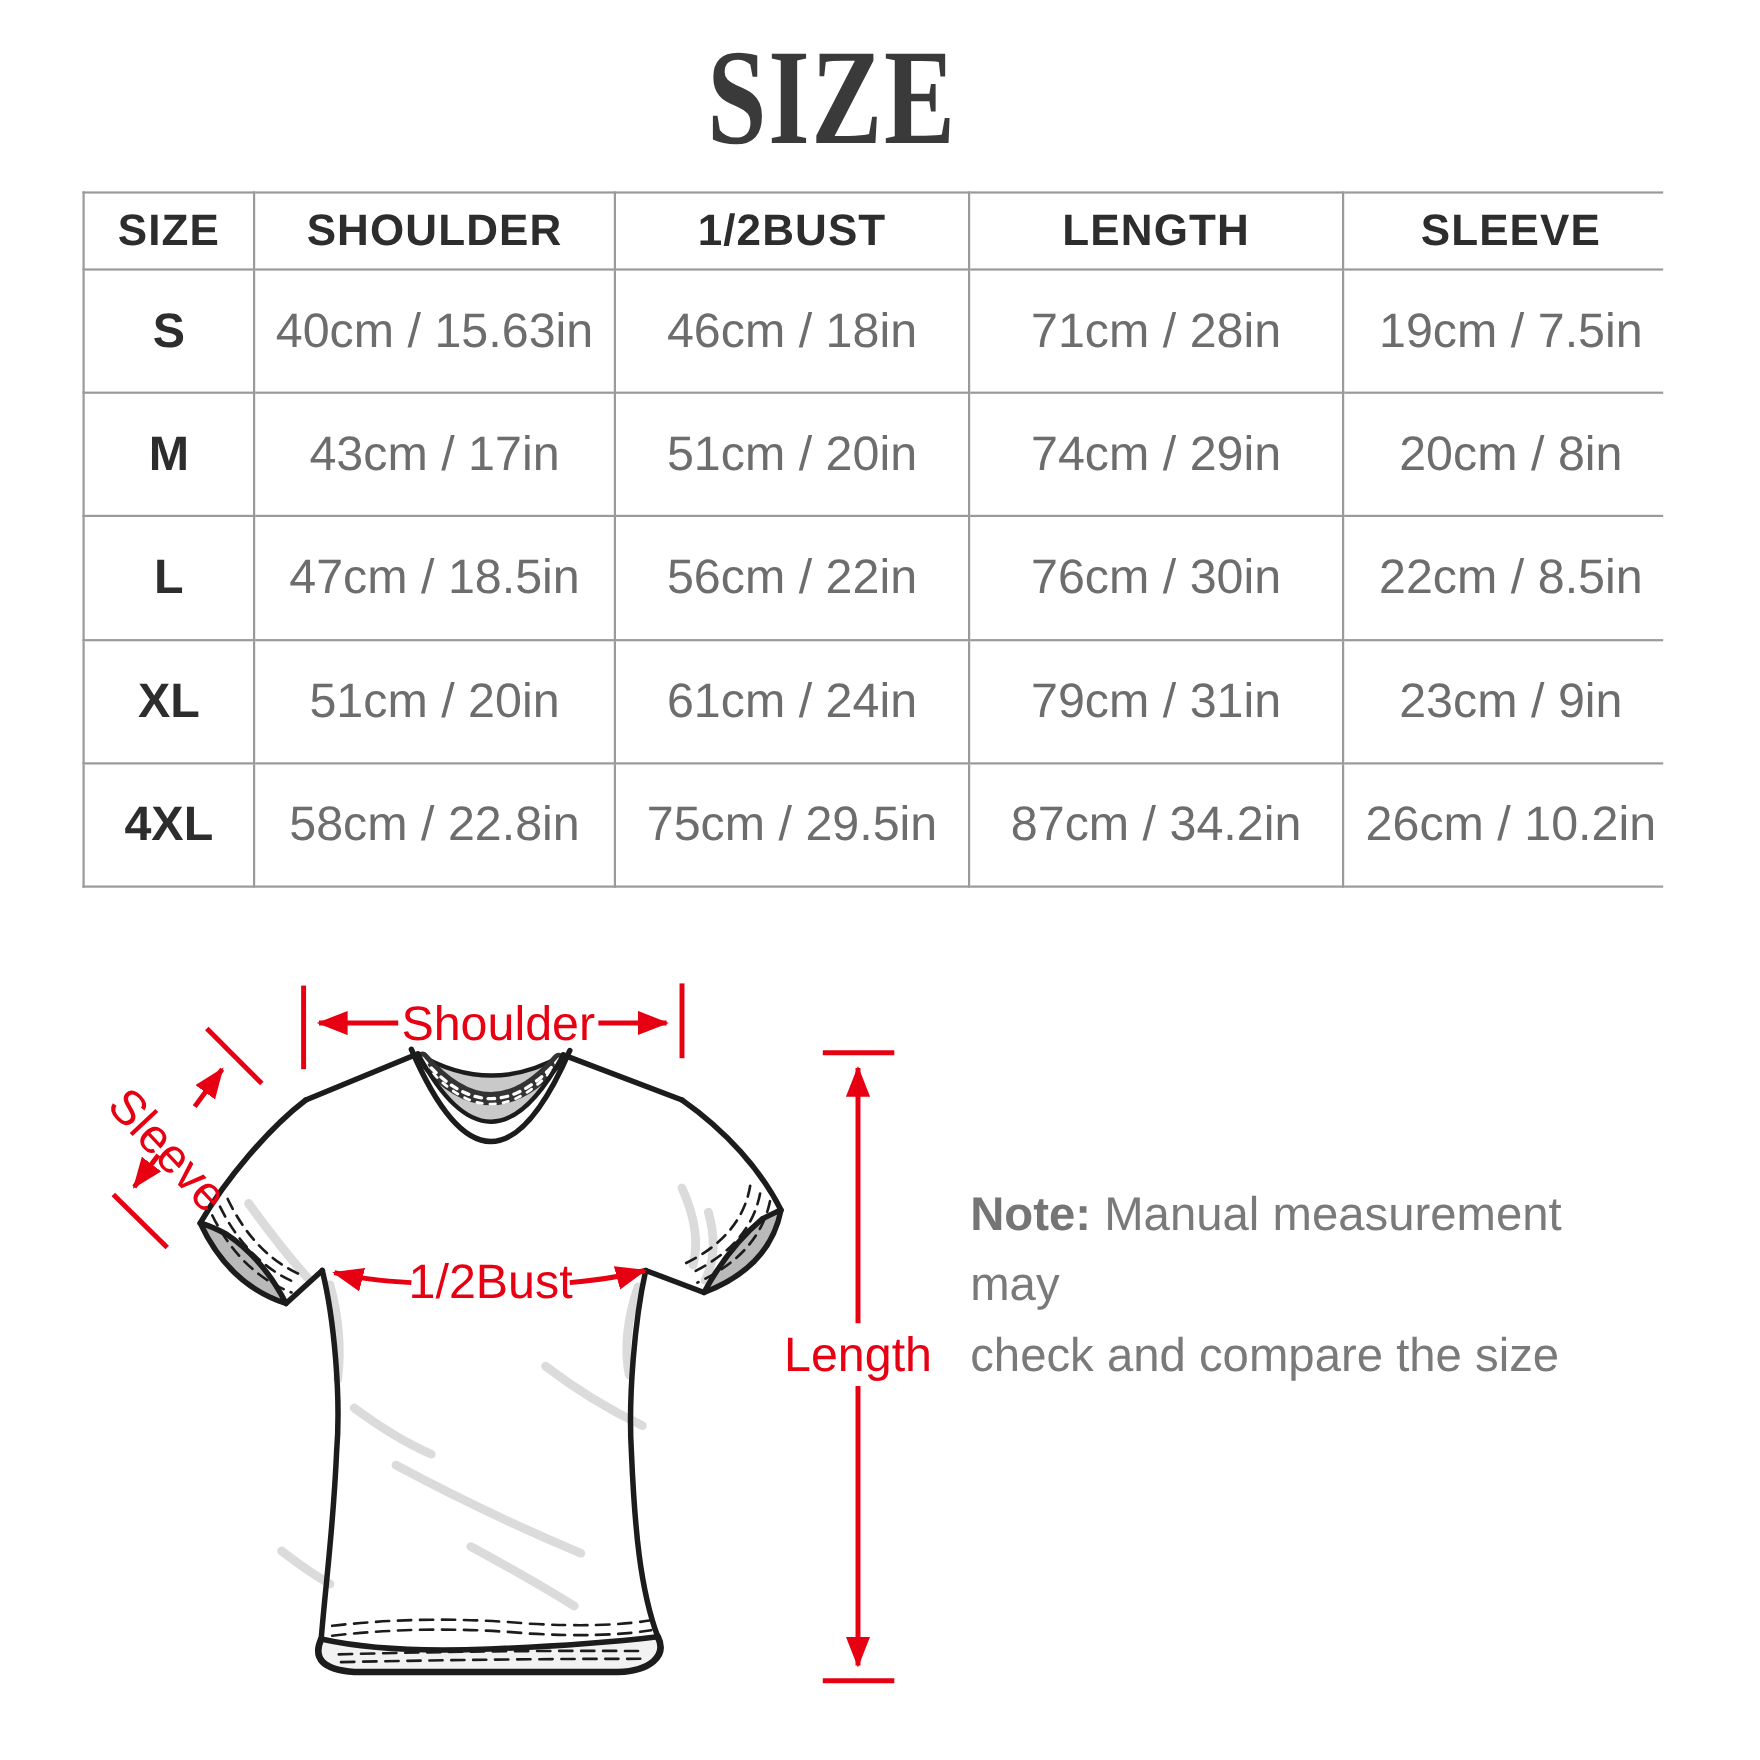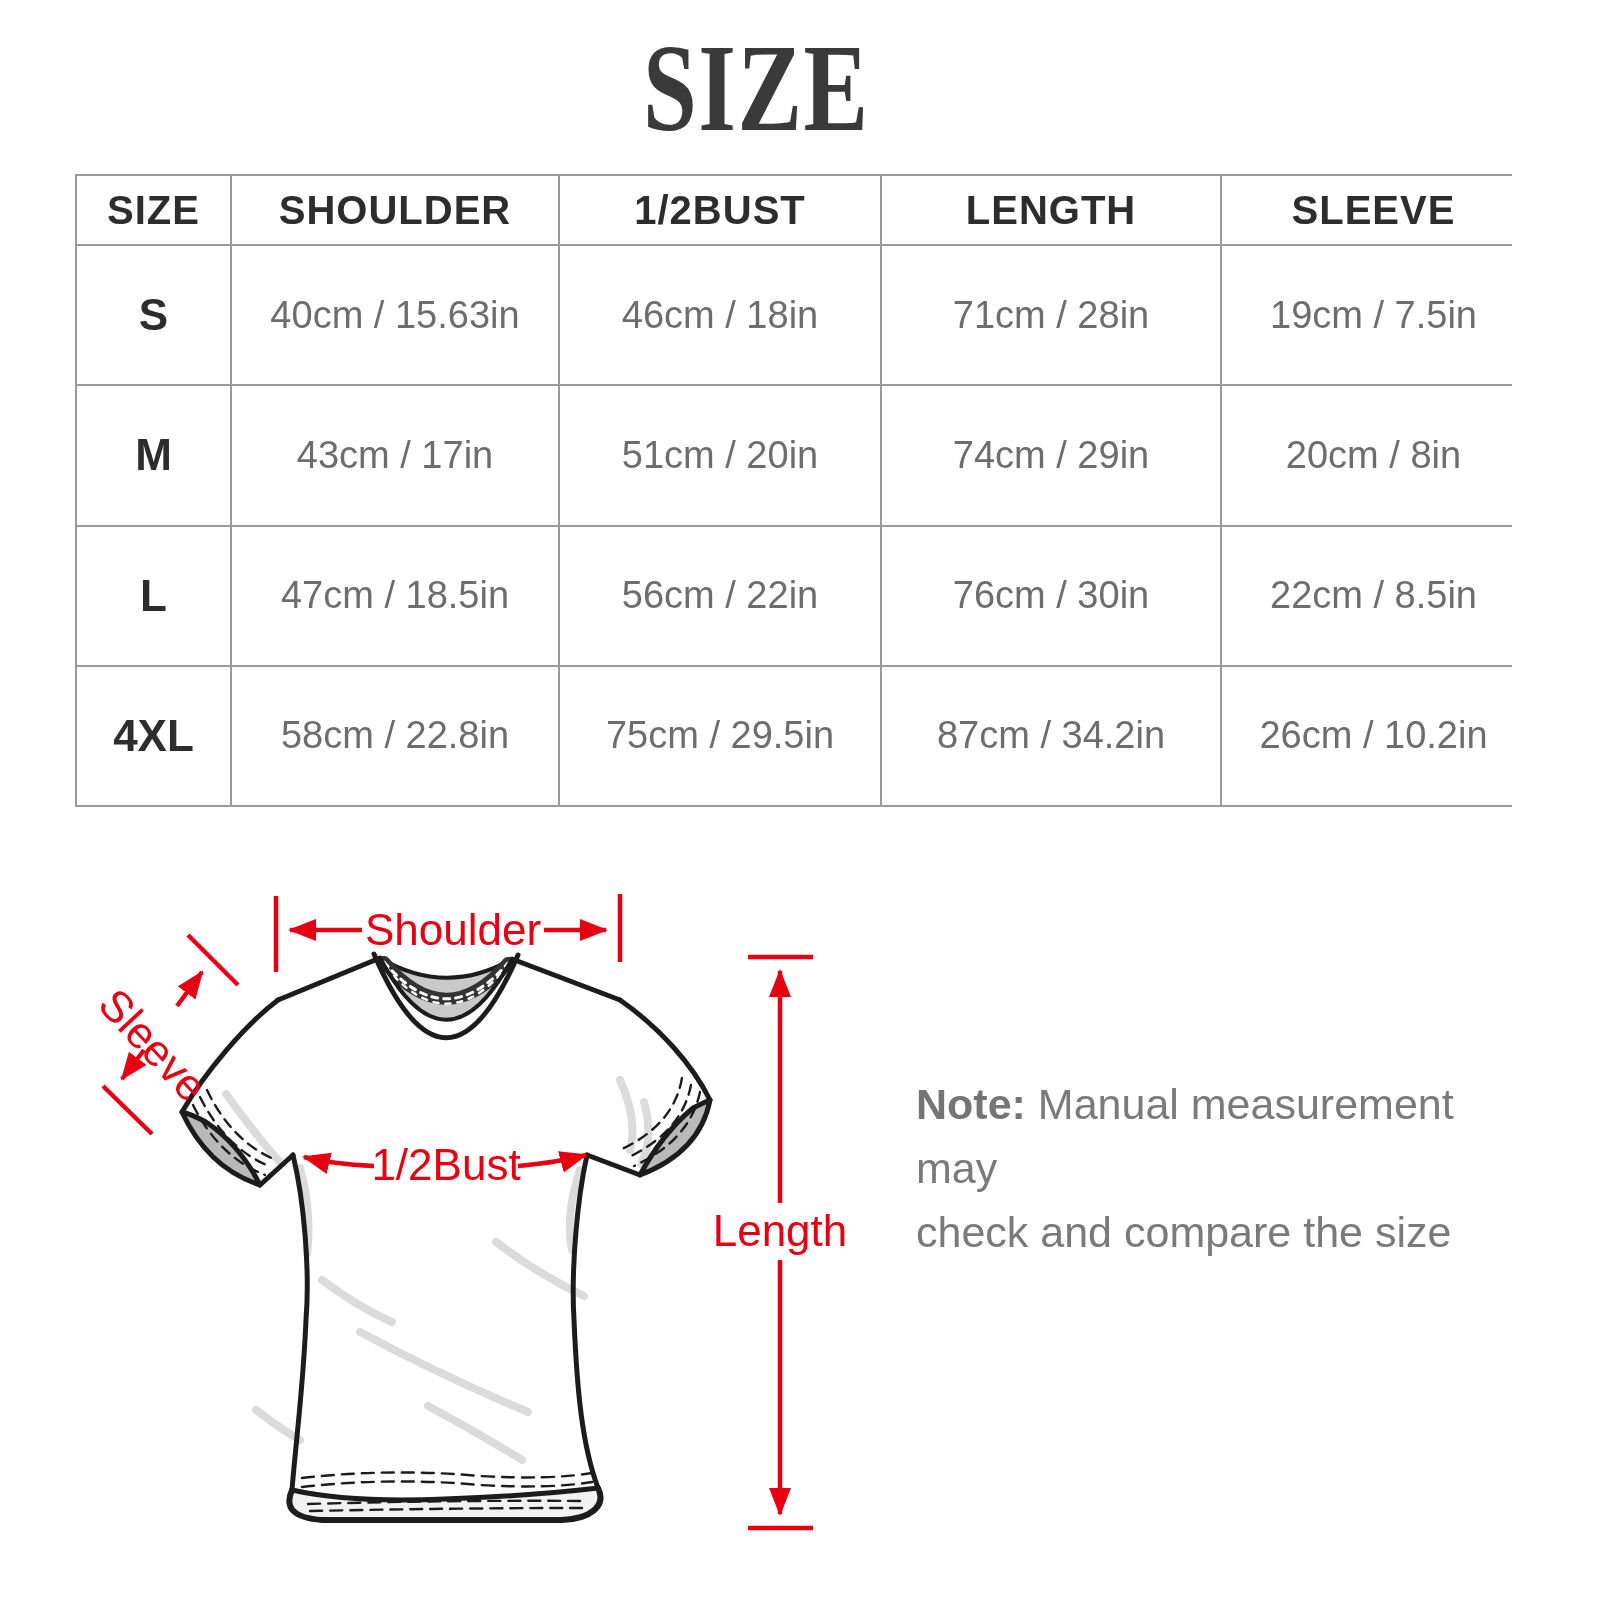--- a/index.html
+++ b/index.html
@@ -23,25 +23,25 @@
     border:2px solid #9a9a9a;text-align:center;vertical-align:middle;
     padding:0;overflow:hidden;white-space:nowrap;
   }
   .size-table thead th{
     font-size:40px;font-weight:bold;color:#2d2d2d;letter-spacing:1px;height:68px;
   }
   .size-table tbody th{
     font-size:44px;font-weight:bold;color:#2d2d2d;
   }
   .size-table tbody td{
-    font-size:38px;font-weight:normal;color:#6d6d6d;
+    font-size:44px;font-weight:normal;color:#6d6d6d;
   }
   
   .note{
-    position:absolute;left:916px;top:1072px;width:620px;
+    position:absolute;left:882px;top:1072px;width:620px;
     font-size:43px;line-height:64px;color:#7a7a7a;
   }
   .note b{font-weight:bold;color:#757575;}
   
   .diagram{position:absolute;left:60px;top:850px;width:800px;height:760px;}
   .diagram svg{display:block;}
   .diagram text{
     font-family:"Liberation Sans","DejaVu Sans",sans-serif;
     font-size:44px;fill:#e60012;
   }
@@ -88,20 +88,27 @@
           <td>20cm / 8in</td>
         </tr>
         <tr>
           <th>L</th>
           <td>47cm / 18.5in</td>
           <td>56cm / 22in</td>
           <td>76cm / 30in</td>
           <td>22cm / 8.5in</td>
         </tr>
         <tr>
+          <th>XL</th>
+          <td>51cm / 20in</td>
+          <td>61cm / 24in</td>
+          <td>79cm / 31in</td>
+          <td>23cm / 9in</td>
+        </tr>
+        <tr>
           <th>4XL</th>
           <td>58cm / 22.8in</td>
           <td>75cm / 29.5in</td>
           <td>87cm / 34.2in</td>
           <td>26cm / 10.2in</td>
         </tr>
       </tbody>
   </table>
 
   <div class="diagram">

